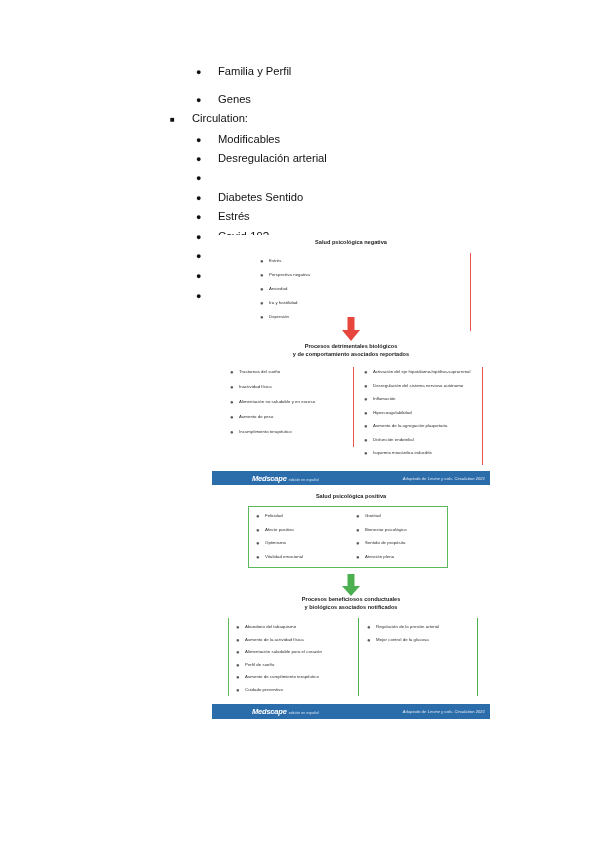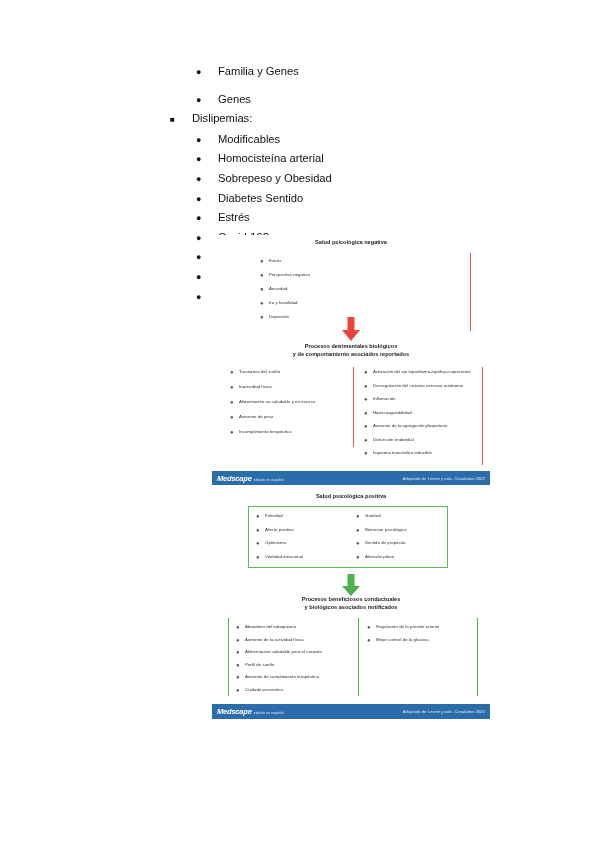--- a/index.html
+++ b/index.html
@@ -38,55 +38,54 @@
           -webkit-font-smoothing:none;filter:blur(.28px);}
   .lowres-t{font-size:5.6px;line-height:7.6px;filter:blur(.22px);}
 
   
   .arrow{position:absolute;}
   .arrow .shaft{position:absolute;left:50%;transform:translateX(-50%);}
   .arrow .head{position:absolute;left:50%;transform:translateX(-50%);width:0;height:0;}
 
   
   .msbar{position:absolute;left:0;width:100%;background:#2b6cab;display:flex;align-items:center;justify-content:space-between;box-sizing:border-box;padding:0 5px;}
-  .ms-logo{display:flex;align-items:baseline;gap:2px;}
+  .ms-logo{display:flex;align-items:baseline;gap:2px;margin-left:35px;}
   .ms-logo .mark{color:#fff;font-weight:bold;font-style:italic;font-size:7.5px;letter-spacing:-.2px;filter:blur(.2px);}
   .ms-logo .sub{color:#dbe8f5;font-size:3.4px;letter-spacing:.1px;filter:blur(.3px);}
   .ms-cred{color:#e6eef7;font-size:4px;font-style:italic;letter-spacing:.1px;filter:blur(.35px);white-space:nowrap;}
 </style>
 </head>
 <body>
 
 <div class="page">
 
   <div class="outline" id="outline">
       <div class="li lvl2">
         <span class="bul">●</span>
-        <span class="txt">Familia y Genes</span>
+        <span class="txt">Familia y Perfil</span>
       </div>
       <div class="gap"></div>
       <div class="li lvl2">
         <span class="bul">●</span>
         <span class="txt">Genes</span>
       </div>
       <div class="li lvl1">
         <span class="bul sq">■</span>
-        <span class="txt">Dislipemias:</span>
+        <span class="txt">Circulation:</span>
       </div>
       <div class="li lvl3">
         <span class="bul">●</span>
         <span class="txt">Modificables</span>
       </div>
       <div class="li lvl3">
         <span class="bul">●</span>
-        <span class="txt">Homocisteína arterial</span>
-      </div>
-      <div class="li lvl3">
-        <span class="bul">●</span>
-        <span class="txt">Sobrepeso y Obesidad</span>
+        <span class="txt">Desregulación arterial</span>
+      </div>
+      <div class="li lvl3">
+        <span class="bul">●</span>
       </div>
       <div class="li lvl3">
         <span class="bul">●</span>
         <span class="txt">Diabetes Sentido</span>
       </div>
       <div class="li lvl3">
         <span class="bul">●</span>
         <span class="txt">Estrés</span>
       </div>
       <div class="li lvl3">

